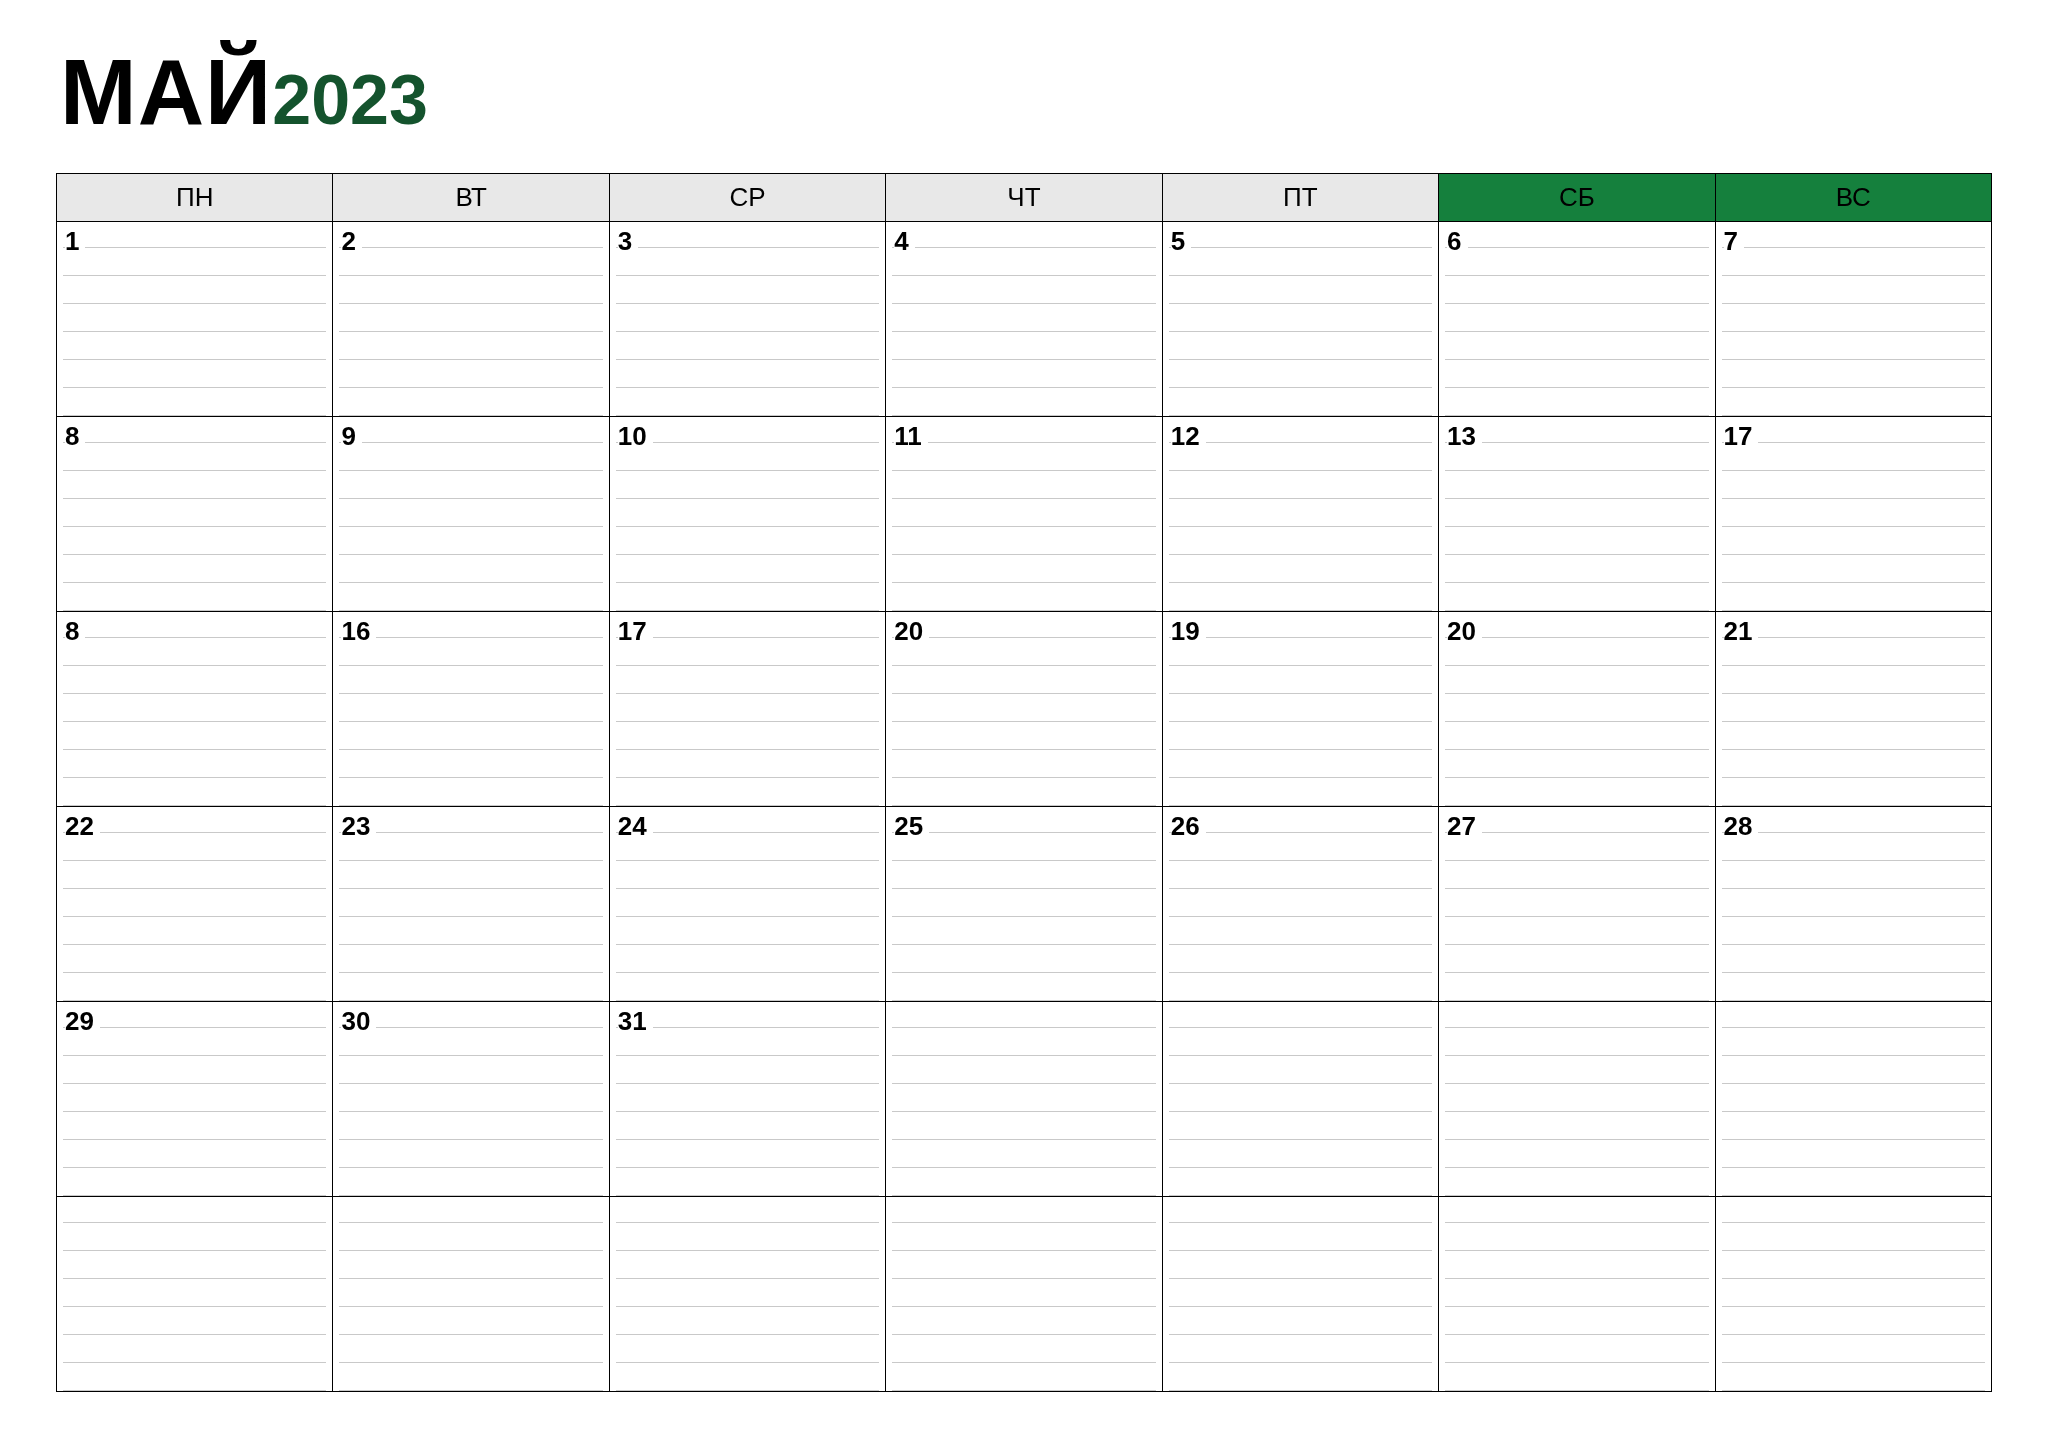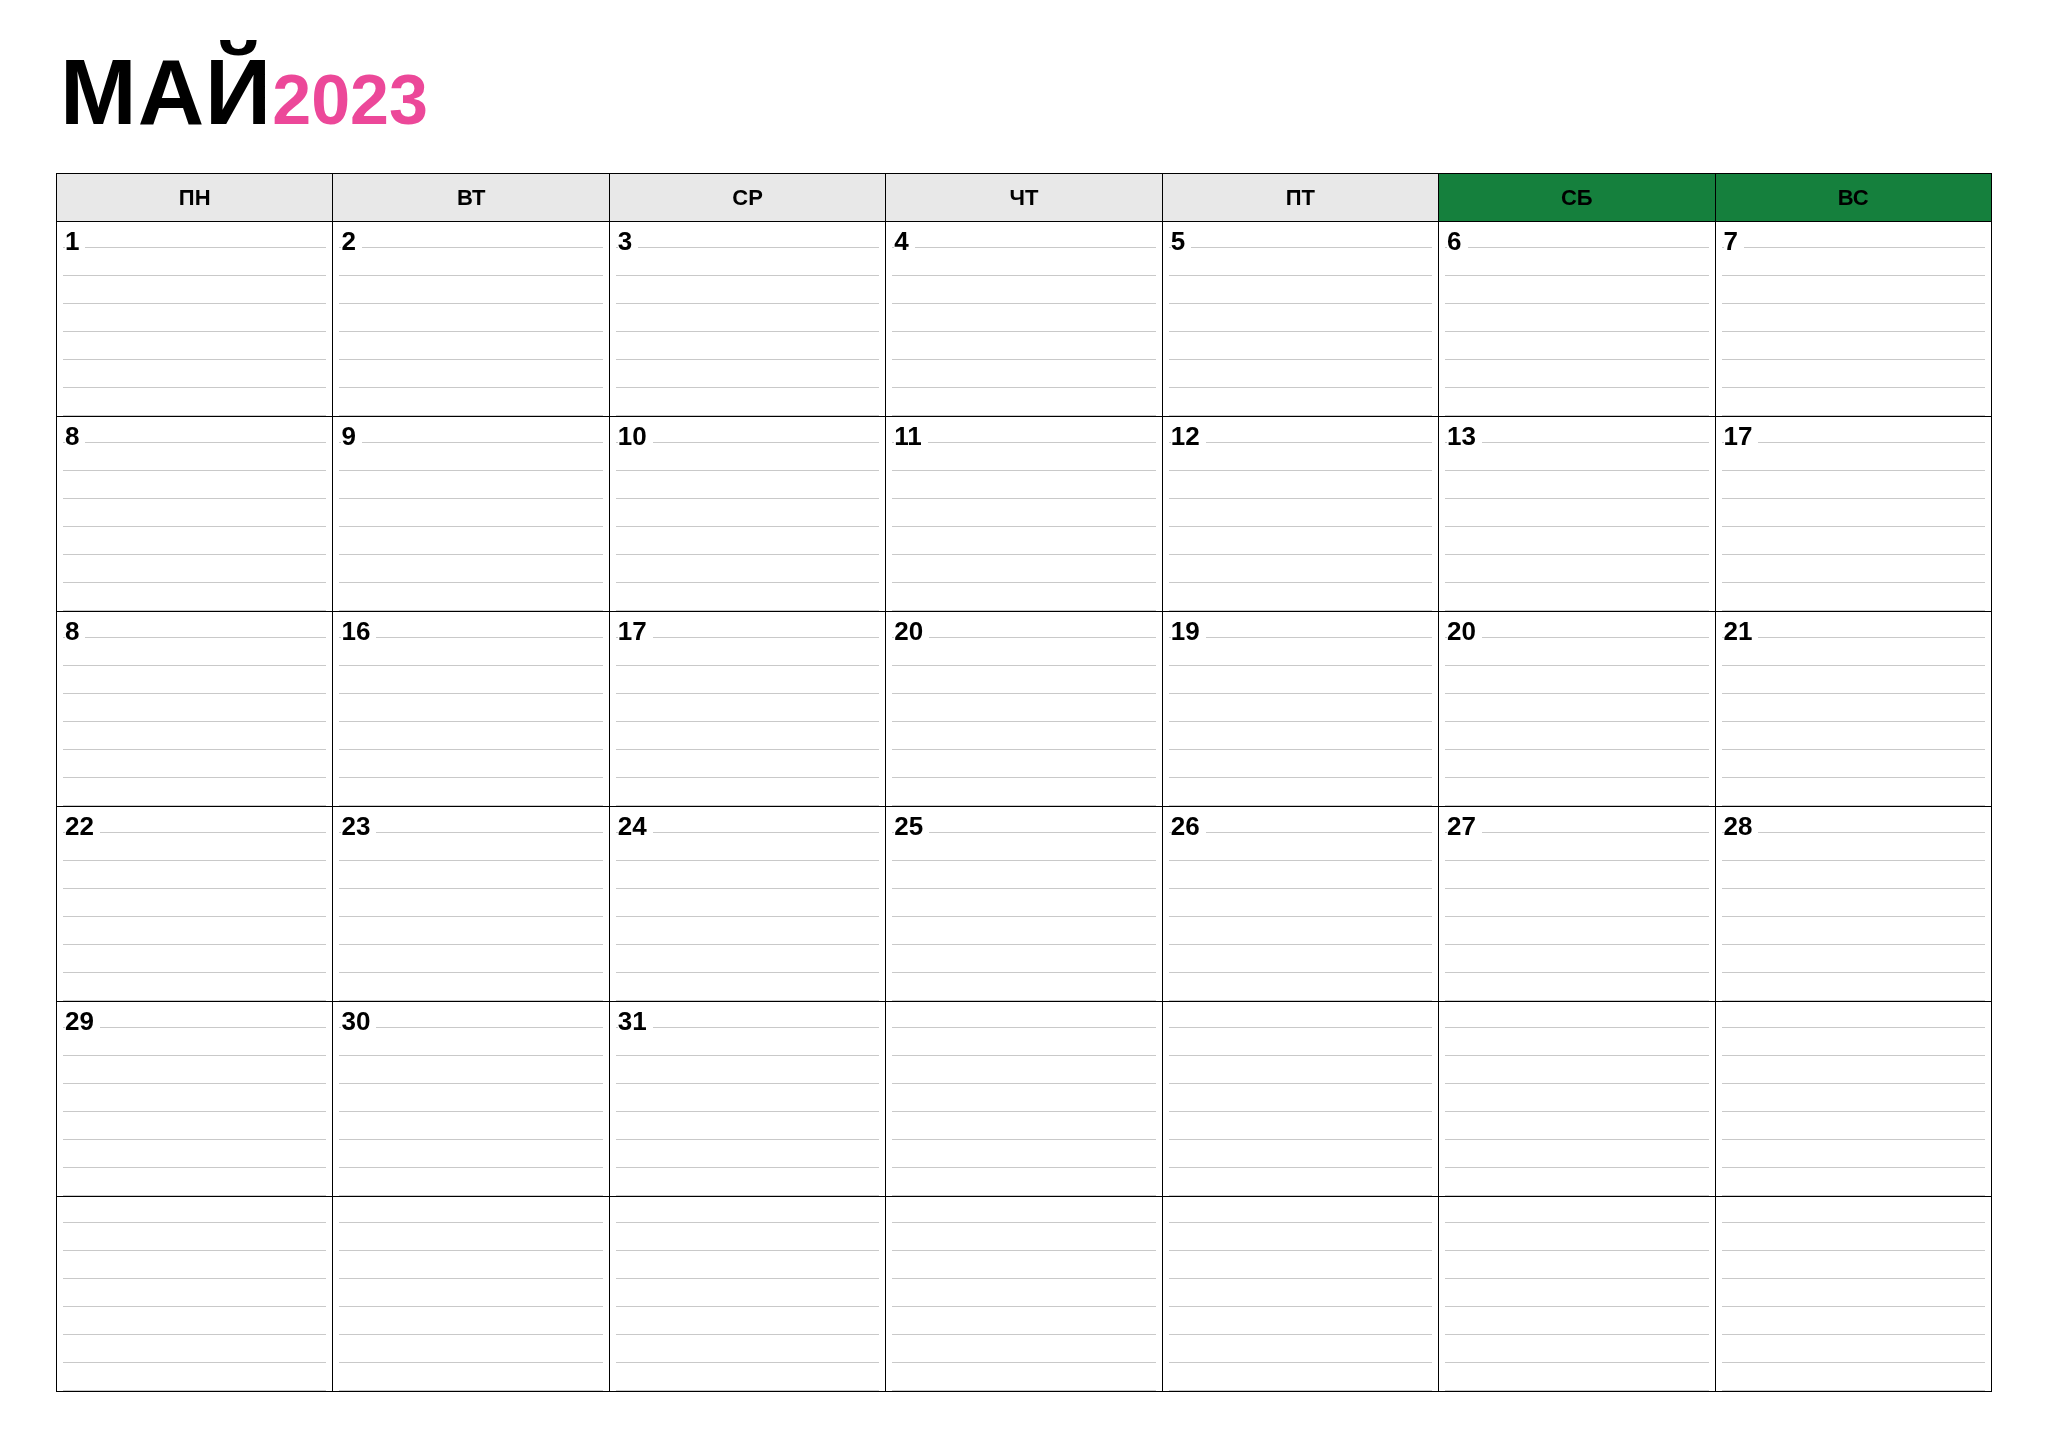--- a/index.html
+++ b/index.html
@@ -22,32 +22,32 @@
   }
   .month-title {
     font-size: 92px;
     font-weight: 900;
     letter-spacing: 1px;
     color: #000;
   }
   .year-title {
     font-size: 70px;
     font-weight: 900;
-    color: #ec4899;
+    color: #14532d;
   }
   table.calendar {
     width: 100%;
     border-collapse: collapse;
     table-layout: fixed;
   }
   table.calendar th {
     border: 1.5px solid #000;
     background: #e8e8e8;
-    font-size: 22px;
-    font-weight: 700;
+    font-size: 26px;
+    font-weight: 400;
     color: #000;
     padding: 8px 0;
     text-align: center;
     height: 48px;
   }
   table.calendar th.weekend {
     background: #15803d;
   }
   table.calendar td {
     border: 1.5px solid #000;

